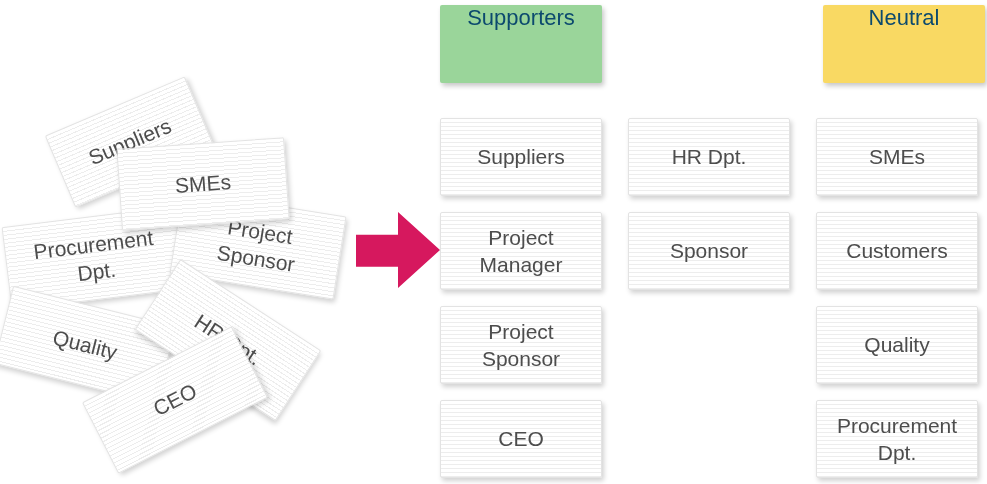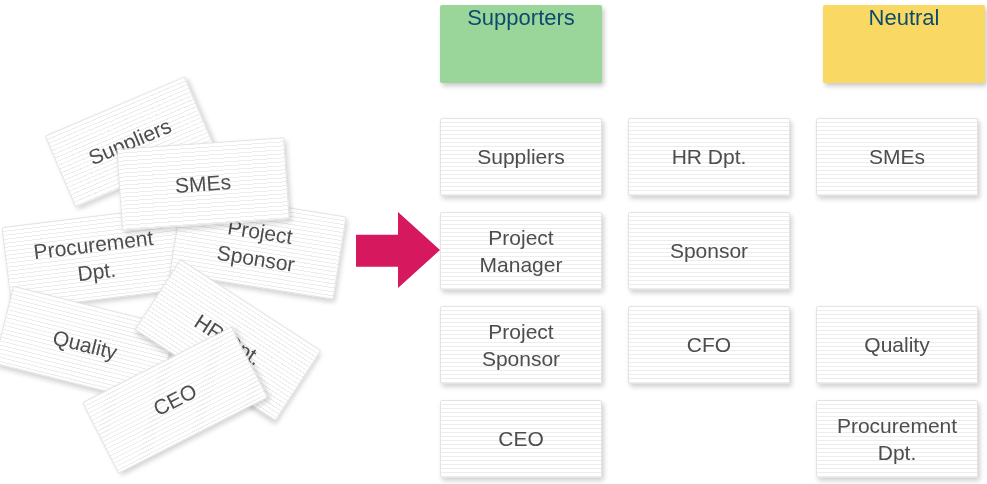--- a/index.html
+++ b/index.html
@@ -107,26 +107,26 @@
   <div class="paper board-card colx-1 rowy-3">
     <span class="card-label">CEO</span>
   </div>
 
   <div class="paper board-card colx-2 rowy-0">
     <span class="card-label">HR Dpt.</span>
   </div>
   <div class="paper board-card colx-2 rowy-1">
     <span class="card-label">Sponsor</span>
   </div>
-  <div class="paper board-card colx-2 rowy-2">
-    <span class="card-label">CFO</span>
-  </div>
 
   <div class="paper board-card colx-3 rowy-0">
     <span class="card-label">SMEs</span>
+  </div>
+  <div class="paper board-card colx-3 rowy-1">
+    <span class="card-label">Customers</span>
   </div>
   <div class="paper board-card colx-3 rowy-2">
     <span class="card-label">Quality</span>
   </div>
   <div class="paper board-card colx-3 rowy-3">
     <span class="card-label">Procurement
 Dpt.</span>
   </div>
 
 </div>

